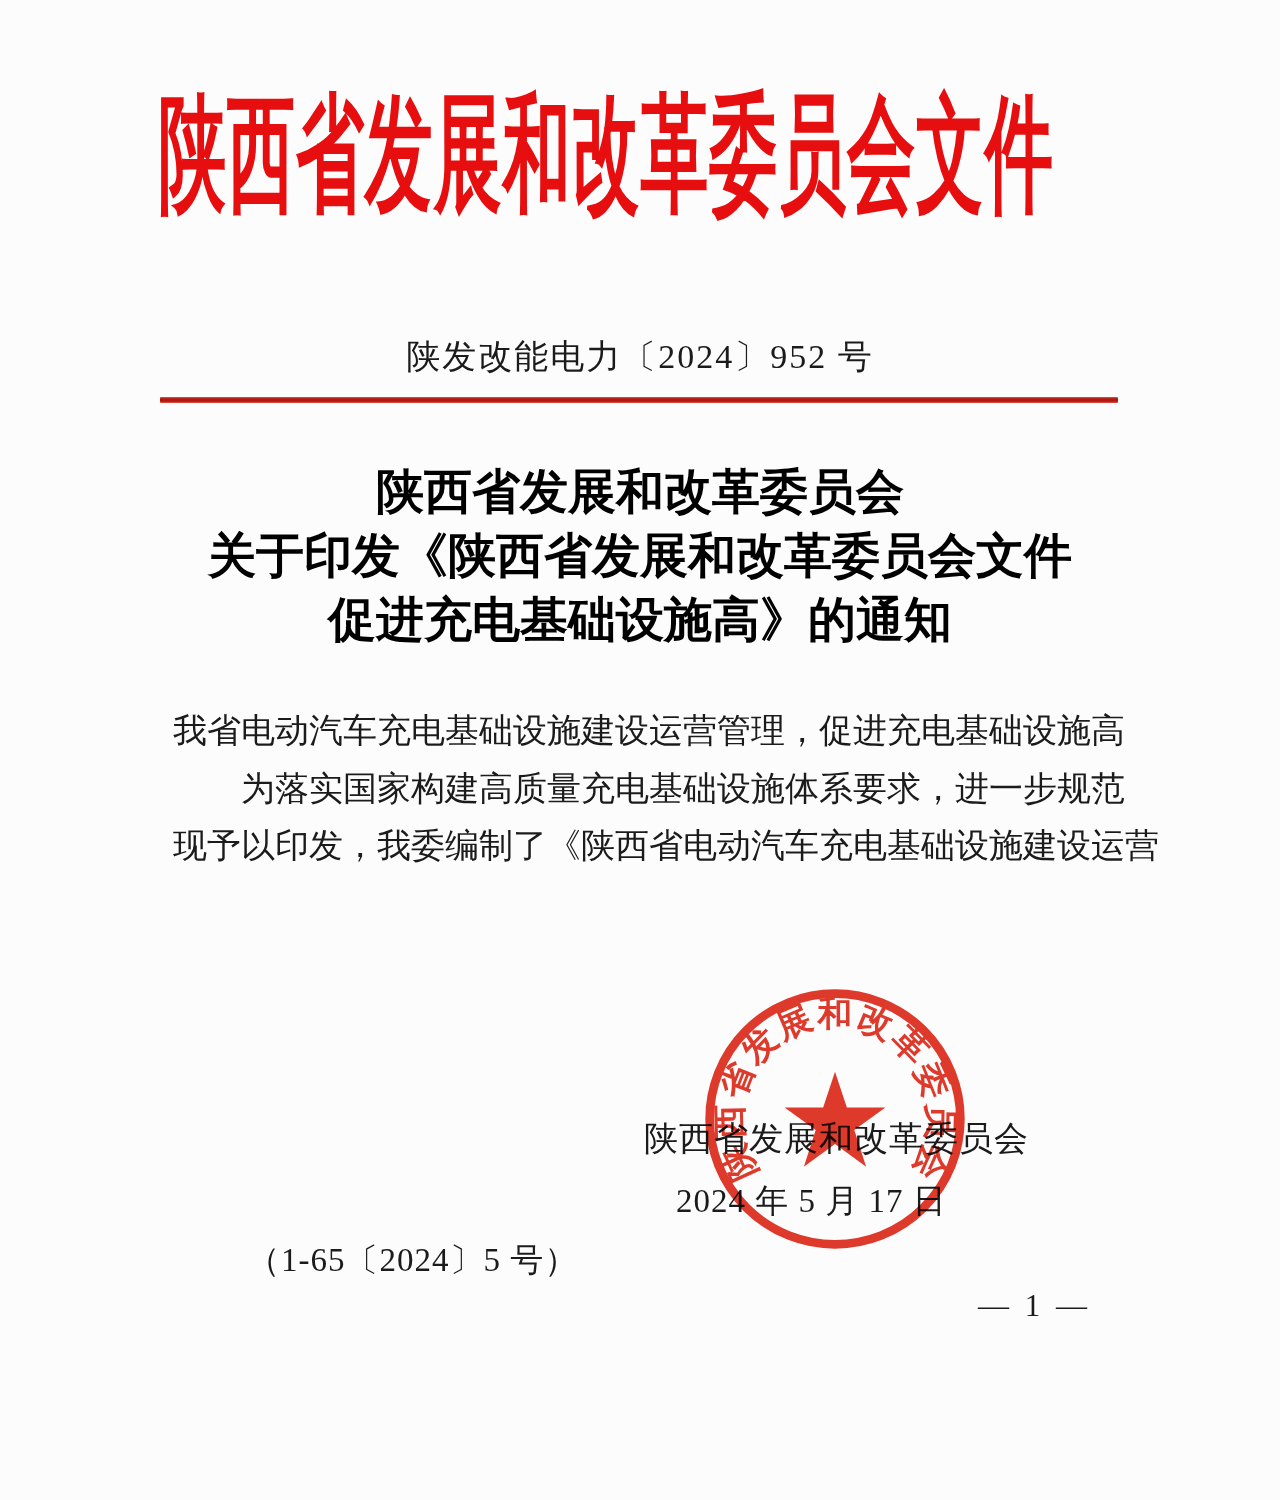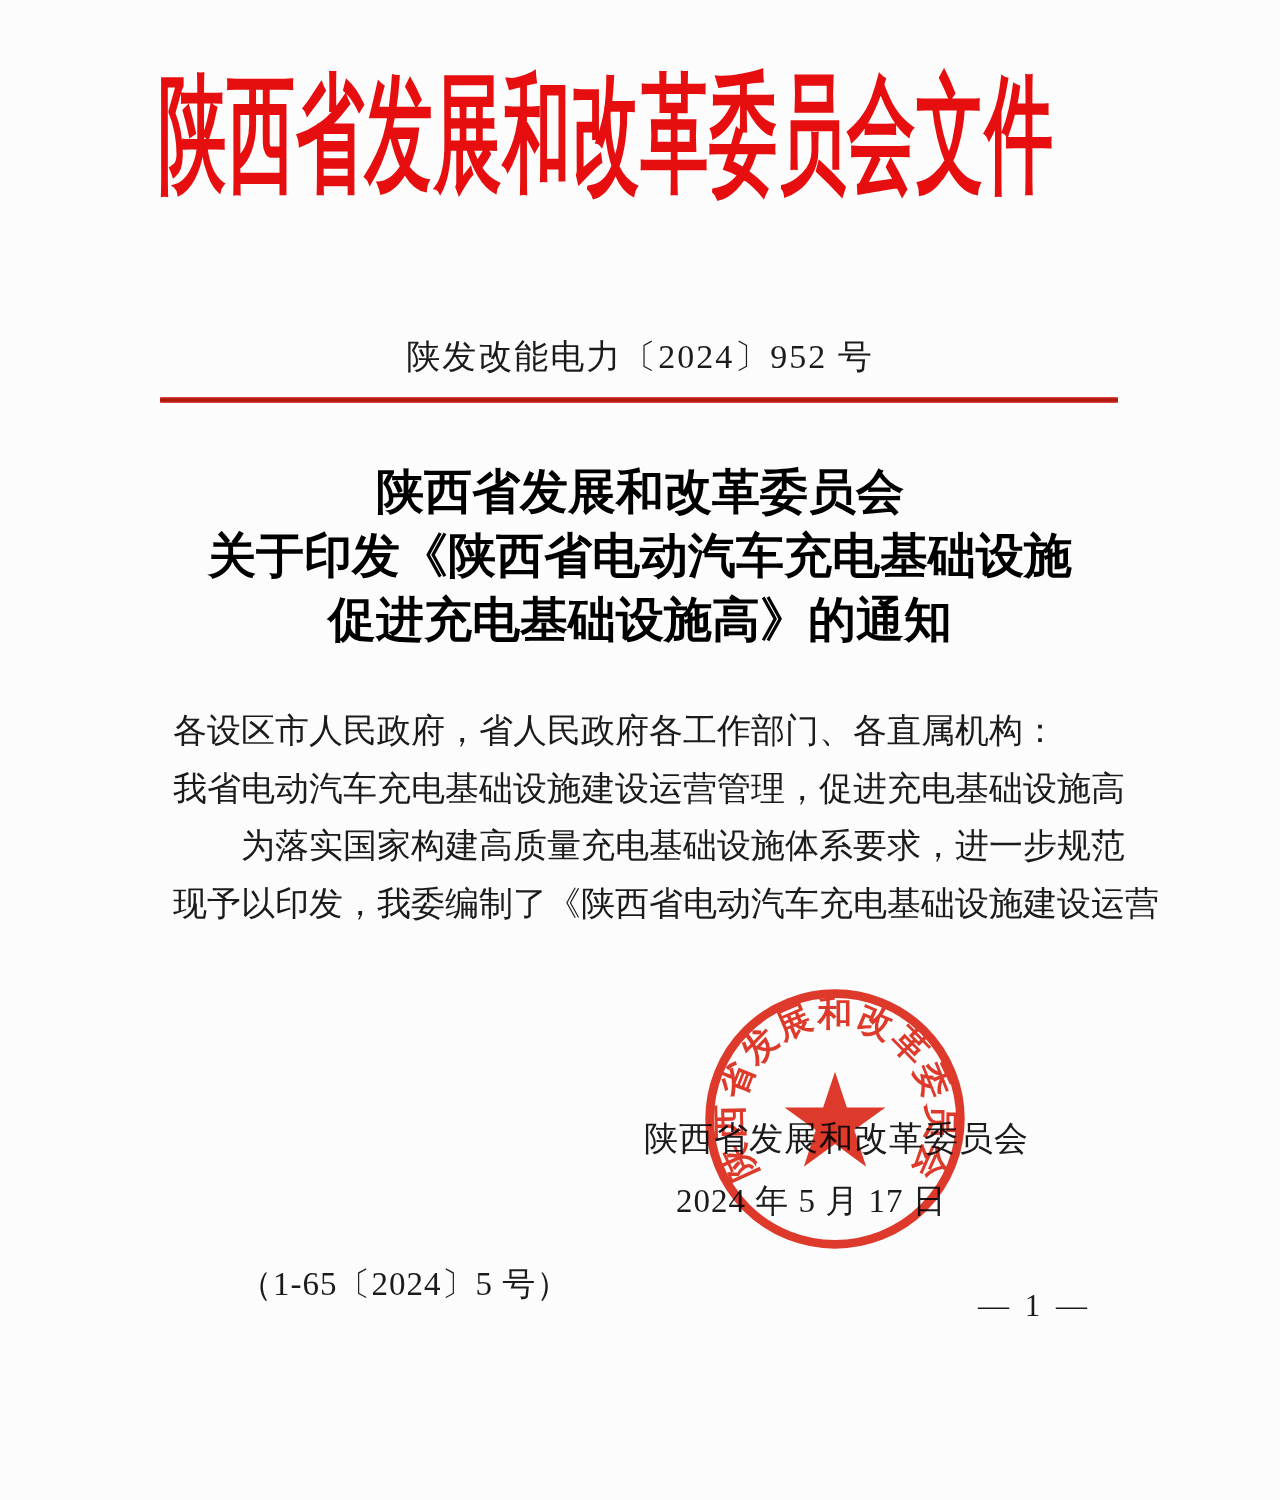--- a/index.html
+++ b/index.html
@@ -15,22 +15,22 @@
     background:var(--page_bg);
     font-family:"Liberation Serif","DejaVu Serif",serif;
     color:var(--text_black);
     position:relative;
     overflow:hidden;
   }
   .page{position:absolute;inset:0;}
 
   
   .letterhead{
-    position:absolute;top:60px;left:0;width:1212px;height:150px;
-    display:flex;align-items:center;justify-content:center;
+    position:absolute;top:91px;left:0;width:1212px;height:150px;
+    display:flex;justify-content:center;
   }
   .letterhead-text{
     font-size:128px;font-weight:bold;color:var(--header_red);
     white-space:nowrap;transform:scaleX(0.53);transform-origin:center center;
     letter-spacing:2px;line-height:1;
   }
 
   
   .doc-number{
     position:absolute;top:334px;left:0;width:1280px;
@@ -70,22 +70,22 @@
   }
 
   
   .seal{
     position:absolute;top:984px;left:700px;width:270px;height:270px;
     mix-blend-mode:multiply;opacity:0.93;
   }
 
   
   .footer-ref{
-    position:absolute;top:1238px;left:239px;
-    font-size:33px;letter-spacing:1px;white-space:nowrap;margin-top:24px;
+    position:absolute;top:1238px;left:247px;
+    font-size:33px;letter-spacing:1px;white-space:nowrap;
   }
   .page-number{
     position:absolute;top:1288px;left:978px;
     font-size:31px;letter-spacing:4px;white-space:nowrap;
   }
 </style>
 </head>
 <body>
 
 <div class="page">
@@ -93,26 +93,25 @@
   <div class="letterhead">
     <div class="letterhead-text">陕西省发展和改革委员会文件</div>
   </div>
 
   <div class="doc-number">陕发改能电力〔2024〕952 号</div>
 
   <div class="red-rule"></div>
 
   <div class="doc-title">
     <div class="title-line">陕西省发展和改革委员会</div>
-    <div class="title-line">关于印发《陕西省电动汽车充电基础设施</div>
+    <div class="title-line">关于印发《陕西省发展和改革委员会文件</div>
     <div class="title-line">促进充电基础设施高》的通知</div>
   </div>
 
   <div class="body-text">
-    <div class="body-line">各设区市人民政府，省人民政府各工作部门、各直属机构：</div>
     <div class="body-line">我省电动汽车充电基础设施建设运营管理，促进充电基础设施高</div>
     <div class="body-line indent">为落实国家构建高质量充电基础设施体系要求，进一步规范</div>
     <div class="body-line">现予以印发，我委编制了《陕西省电动汽车充电基础设施建设运营</div>
   </div>
 
   <div class="sig-org">陕西省发展和改革委员会</div>
 
   <div class="sig-date">2024 年 5 月 17 日</div>
 
   <svg class="seal" viewBox="0 0 280 280" xmlns="http://www.w3.org/2000/svg">

